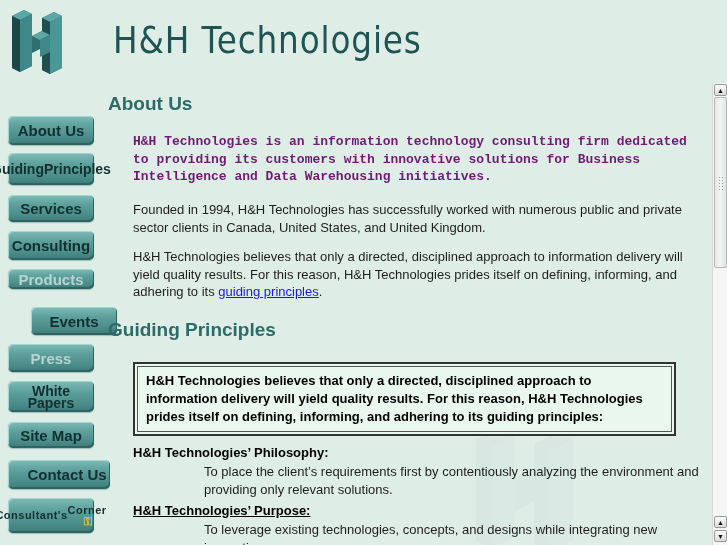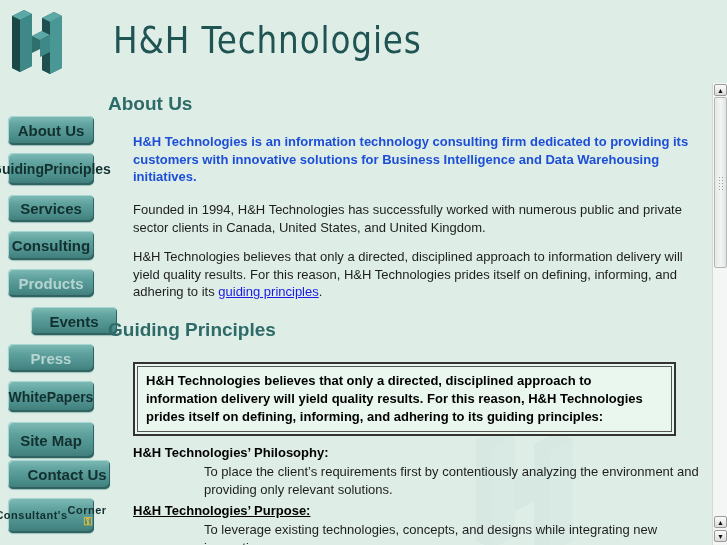--- a/index.html
+++ b/index.html
@@ -28,21 +28,21 @@
     }
     .nav-btn.two-line { font-size: 14px; line-height: 12px; }
     .nav-btn.dim { color: #b6d5d1; }
     .nav-btn .key { color: #f1c232; font-size: 11px; margin-left: 2px; }
     .nav-btn.small { font-size: 11px; line-height: 11px; letter-spacing: 0.5px; }
     
     .content { position: absolute; left: 108px; top: 86px; width: 592px; height: 459px; overflow: hidden; }
     .watermark { position: absolute; left: 362px; top: 338px; width: 140px; height: 140px; opacity: 0.5; }
     h2 { margin: 0; font-size: 19px; color: #2e6b68; font-weight: bold; position: absolute; left: 0; }
     .p { position: absolute; left: 25px; width: 570px; font-size: 13px; line-height: 17.5px; color: #1e1e1e; margin: 0; }
-    .p.bold { font-weight: bold; color: #1d4ed8; }
+    .p.bold { font-weight: bold; color: #701a75; font-family: Liberation Mono, monospace; }
     .p a { color: #1a1ae6; text-decoration: underline; }
     .quote-box {
       position: absolute; left: 25px; top: 276px; width: 535px; height: 66px;
       border: 2px solid #333; background: #e9f7ef; padding: 2px;
     }
     .quote-inner {
       border: 1px solid #555; height: 100%; box-sizing: border-box;
       padding: 5px 8px; font-weight: bold; font-size: 13px; line-height: 18px; color: #000;
     }
     .dt { position: absolute; left: 25px; font-weight: bold; font-size: 13px; color: #000; }
@@ -77,34 +77,34 @@
   <div class="nav-btn two-line" style="top:153px;height:32px;flex-direction:row;">
       <span>Guiding</span>
       <span>Principles</span>
     </div>
   <div class="nav-btn" style="top:195px;height:27px;">
       <span>Services</span>
     </div>
   <div class="nav-btn" style="top:231px;height:29px;">
       <span>Consulting</span>
     </div>
-  <div class="nav-btn dim" style="top:269px;height:28px;">
+  <div class="nav-btn dim" style="top:269px;height:20px;">
       <span>Products</span>
     </div>
   <div class="nav-btn" style="top:307px;height:28px;margin-left:23px;">
       <span>Events</span>
     </div>
   <div class="nav-btn dim" style="top:344px;height:28px;">
       <span>Press</span>
     </div>
-  <div class="nav-btn two-line" style="top:381px;height:31px;flex-direction:row;">
+  <div class="nav-btn two-line" style="top:381px;height:31px;flex-direction:column;">
       <span>White</span>
       <span>Papers</span>
     </div>
-  <div class="nav-btn" style="top:422px;height:36px;">
+  <div class="nav-btn" style="top:422px;height:26px;">
       <span>Site Map</span>
     </div>
   <div class="nav-btn" style="top:460px;height:29px;padding-left:16px;">
       <span>Contact Us</span>
     </div>
   <div class="nav-btn small" style="top:498px;height:35px;flex-direction:row;">
     <span>Consultant's</span>
     <span><span>Corner</span><span class="key">⚿</span></span>
   </div>
 </nav>

